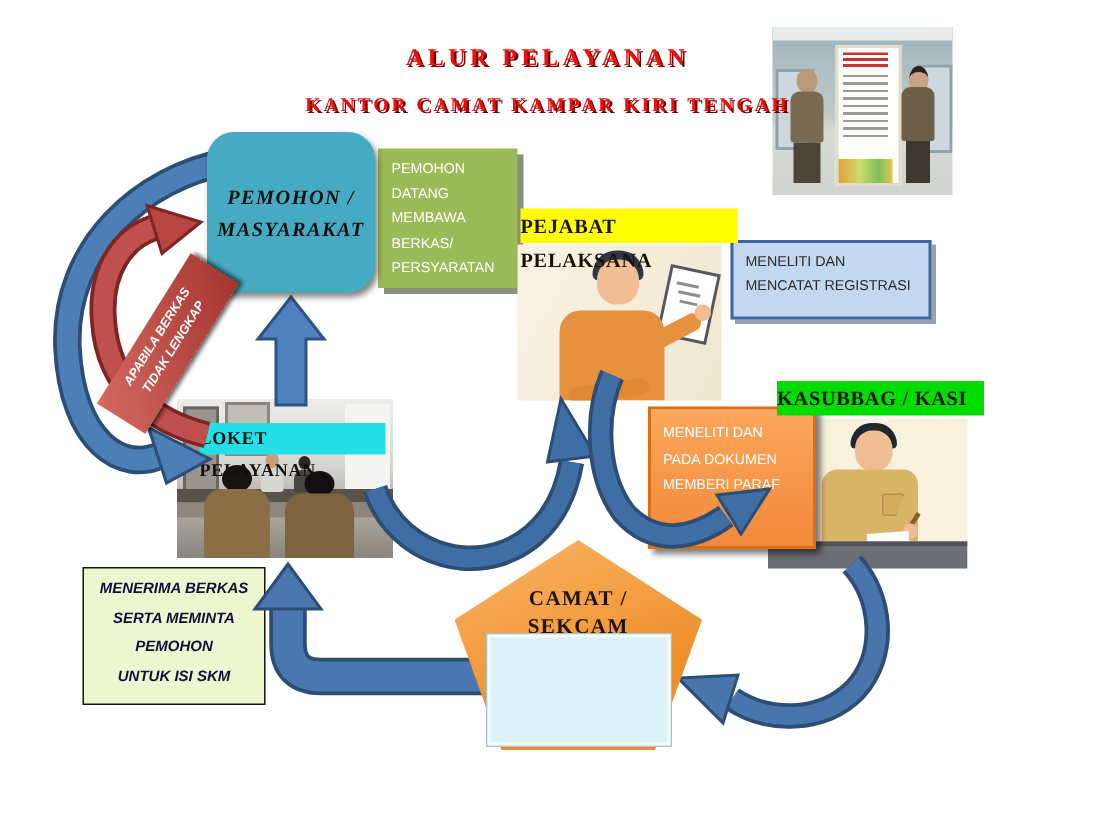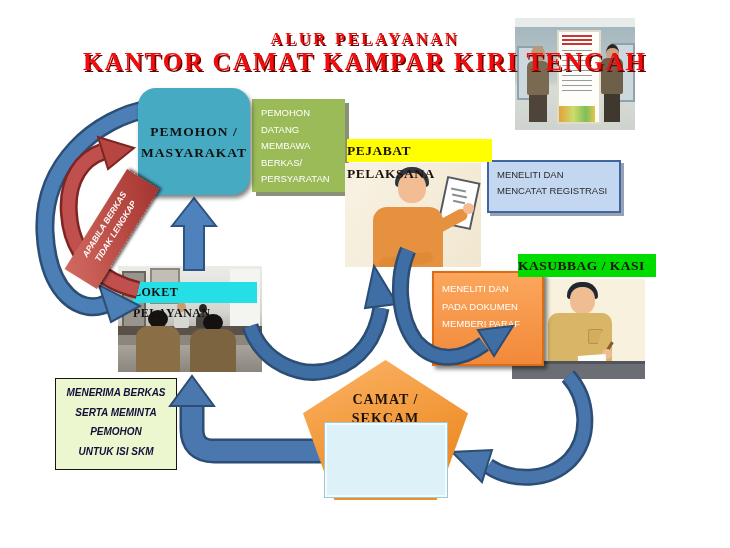--- a/index.html
+++ b/index.html
@@ -4,31 +4,31 @@
 <style>
   html,body{margin:0;padding:0;background:#000;}
   #canvas{position:relative;width:730px;height:548px;background:#ffffff;overflow:hidden;
           font-family:"Liberation Sans",sans-serif;}
   .abs{position:absolute;}
 
   
   #title{left:0;top:30px;width:730px;text-align:center;z-index:6;
          font-family:"Liberation Serif",serif;font-weight:bold;color:#f20d0d;}
   #title .t1{font-size:16px;letter-spacing:3px;text-shadow:1.5px 1.5px 0 #6e0000;}
-  #title .t2{font-size:25px;letter-spacing:2px;margin-top:0;text-shadow:1.5px 1.5px 0 #6e0000;}
+  #title .t2{font-size:13px;letter-spacing:2px;margin-top:14px;text-shadow:1.5px 1.5px 0 #6e0000;}
 
   
   #arrows{left:0;top:0;z-index:3;pointer-events:none;}
 
   
   #pemohon-box{left:138px;top:88px;width:112px;height:107px;background:#46aac2;
     border-radius:18px;z-index:4;box-shadow:2px 3px 4px rgba(0,0,0,.5);
     font-family:"Liberation Serif",serif;font-weight:bold;color:#111;
     font-size:13.5px;letter-spacing:1px;text-align:center;line-height:21px;padding-top:0;
-    display:flex;flex-direction:column;justify-content:center;}
+    display:flex;flex-direction:column;justify-content:center;font-style:italic;}
 
   
   #pemohon-note{left:252px;top:99px;width:84px;height:87px;background:#9bbb59;
     z-index:2;box-shadow:4px 4px 0 rgba(40,55,10,.55);color:#fff;
     font-size:9.5px;line-height:16.5px;padding:6px 0 0 9px;}
 
   
   #ribbon{left:53px;top:210px;width:118px;height:34px;z-index:5;
     background:linear-gradient(135deg,#d26a60,#a53430);
     transform:rotate(-58deg);box-shadow:2px 2px 3px rgba(0,0,0,.6);

